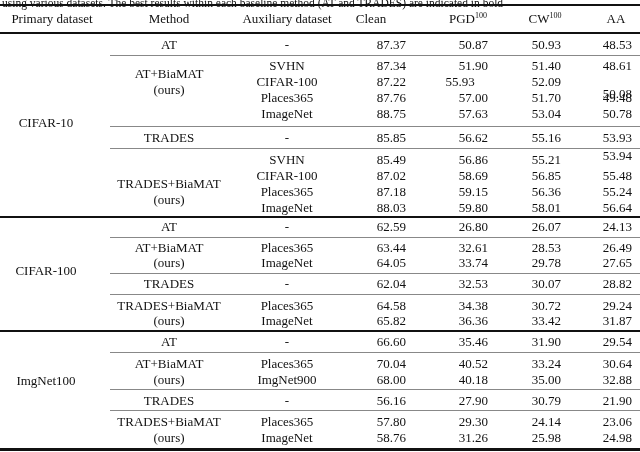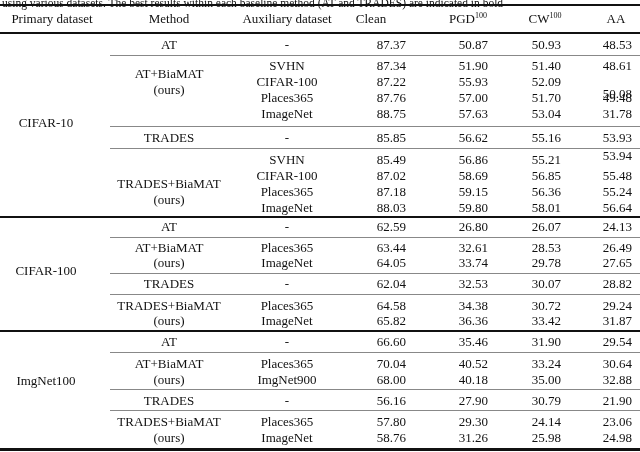--- a/index.html
+++ b/index.html
@@ -72,37 +72,37 @@
       <div class="cell c-aux" style="top: 66px;">SVHN</div>
       <div class="cell c-clean" style="top: 66px;">87.34</div>
       <div class="cell c-pgd" style="top: 66px;">51.90</div>
       <div class="cell c-cw" style="top: 66px;">51.40</div>
       <div class="cell c-aa" style="top: 66px;">48.61</div>
     </div>
     <div>
       <div class="cell c-method" style="top: 90px;">(ours)</div>
       <div class="cell c-aux" style="top: 82px;">CIFAR-100</div>
       <div class="cell c-clean" style="top: 82px;">87.22</div>
-      <div class="cell c-pgd" style="top: 82px;">55.93</div>
+      <div class="cell c-pgd" style="top: 82px; text-align: center;">55.93</div>
       <div class="cell c-cw" style="top: 82px;">52.09</div>
       <div class="cell c-aa" style="top: 94px;">50.08</div>
     </div>
     <div>
       <div class="cell c-aux" style="top: 98px;">Places365</div>
       <div class="cell c-clean" style="top: 98px;">87.76</div>
       <div class="cell c-pgd" style="top: 98px;">57.00</div>
       <div class="cell c-cw" style="top: 98px;">51.70</div>
       <div class="cell c-aa" style="top: 98px;">49.48</div>
     </div>
     <div>
       <div class="cell c-aux" style="top: 114px;">ImageNet</div>
       <b class="cell c-clean" style="top: 114px;">88.75</b>
       <b class="cell c-pgd" style="top: 114px;">57.63</b>
       <b class="cell c-cw" style="top: 114px;">53.04</b>
-      <b class="cell c-aa" style="top: 114px;">31.78</b>
+      <b class="cell c-aa" style="top: 114px;">50.78</b>
     </div>
     <div>
       <div class="cell c-method" style="top: 138px;">TRADES</div>
       <div class="cell c-aux" style="top: 138px;">-</div>
       <div class="cell c-clean" style="top: 138px;">85.85</div>
       <div class="cell c-pgd" style="top: 138px;">56.62</div>
       <div class="cell c-cw" style="top: 138px;">55.16</div>
       <div class="cell c-aa" style="top: 138px;">53.93</div>
     </div>
     <div>

